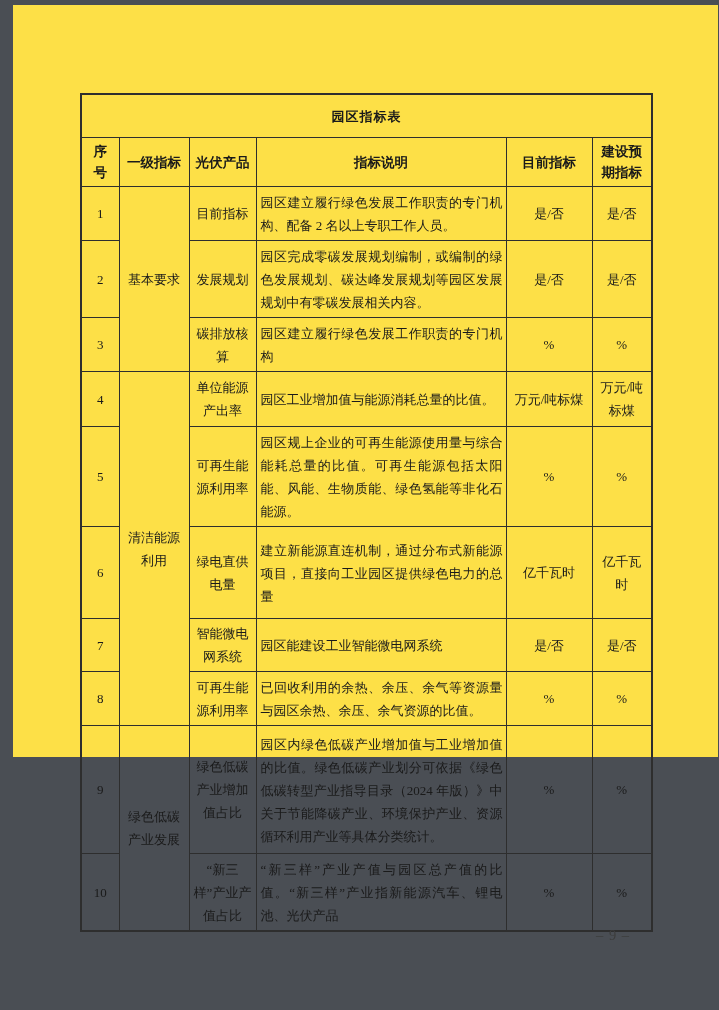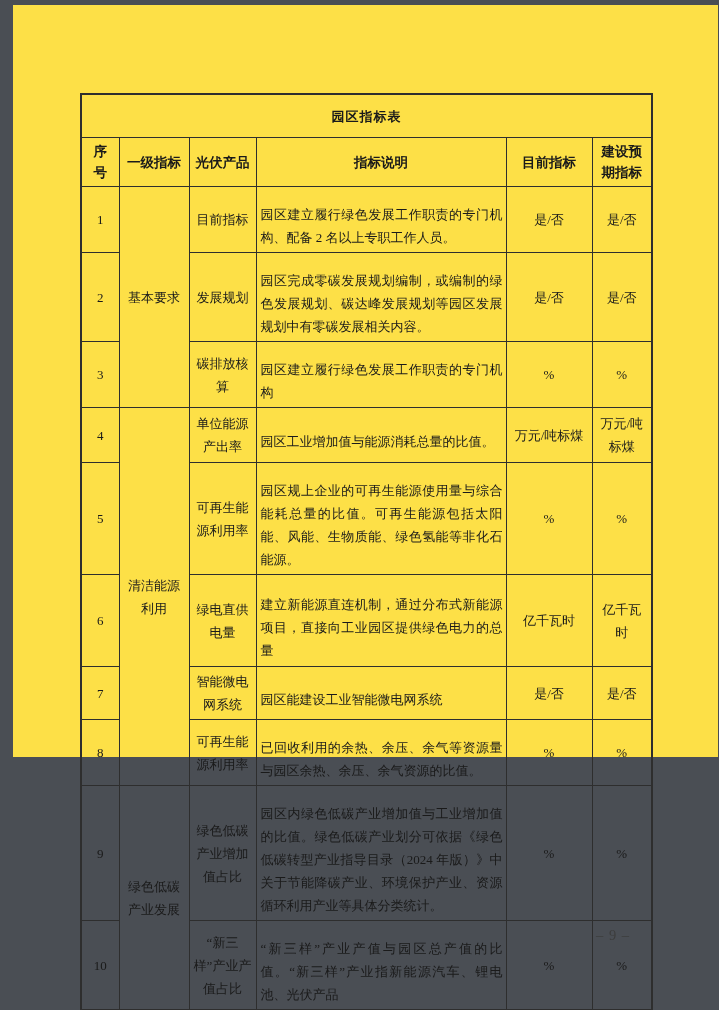--- a/index.html
+++ b/index.html
@@ -56,21 +56,21 @@
     height: 44px;
   }
   td.c {
     text-align: center;
     padding: 2px 4px;
   }
   td.desc {
     text-align: justify;
     text-justify: inter-character;
     vertical-align: middle;
-    padding: 16px 3px 3px 4px;
+    padding: 4px 3px 3px 4px;
   }
   .page-number {
     position: absolute;
     left: 583px;
     top: 922px;
     font-size: 14.5px;
     color: #3d3d3d;
     letter-spacing: 1px;
   }
 </style>

